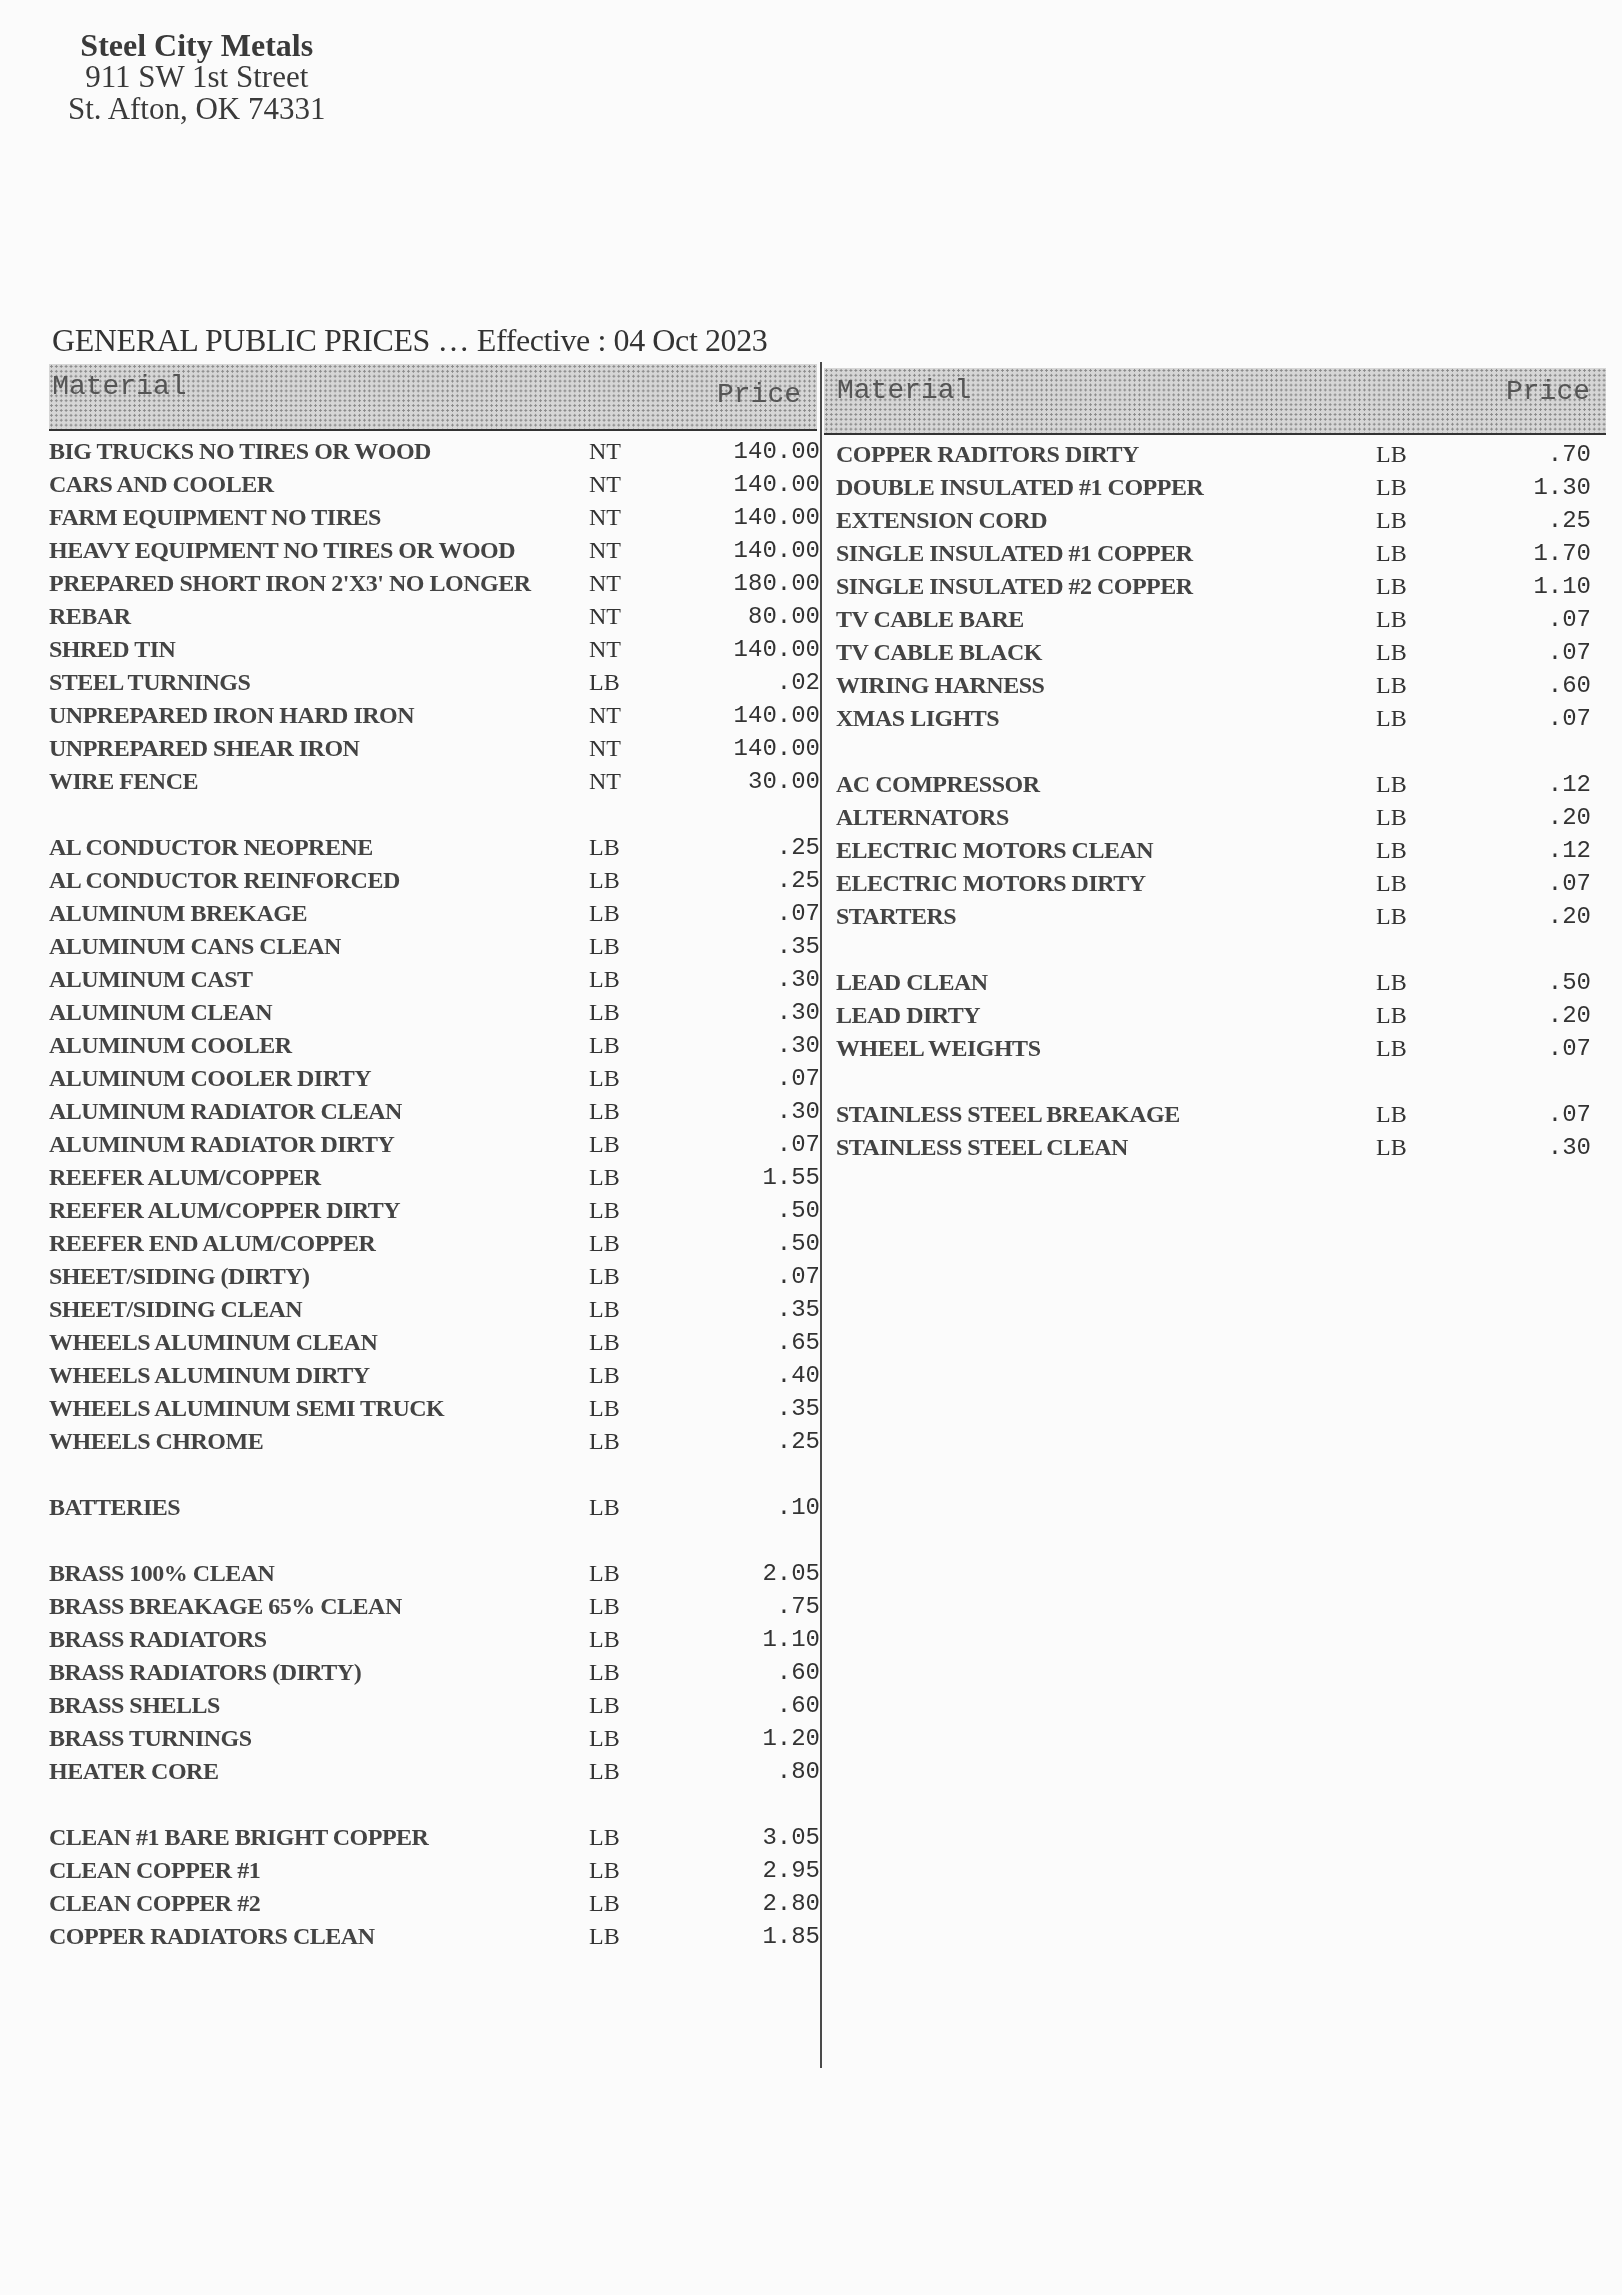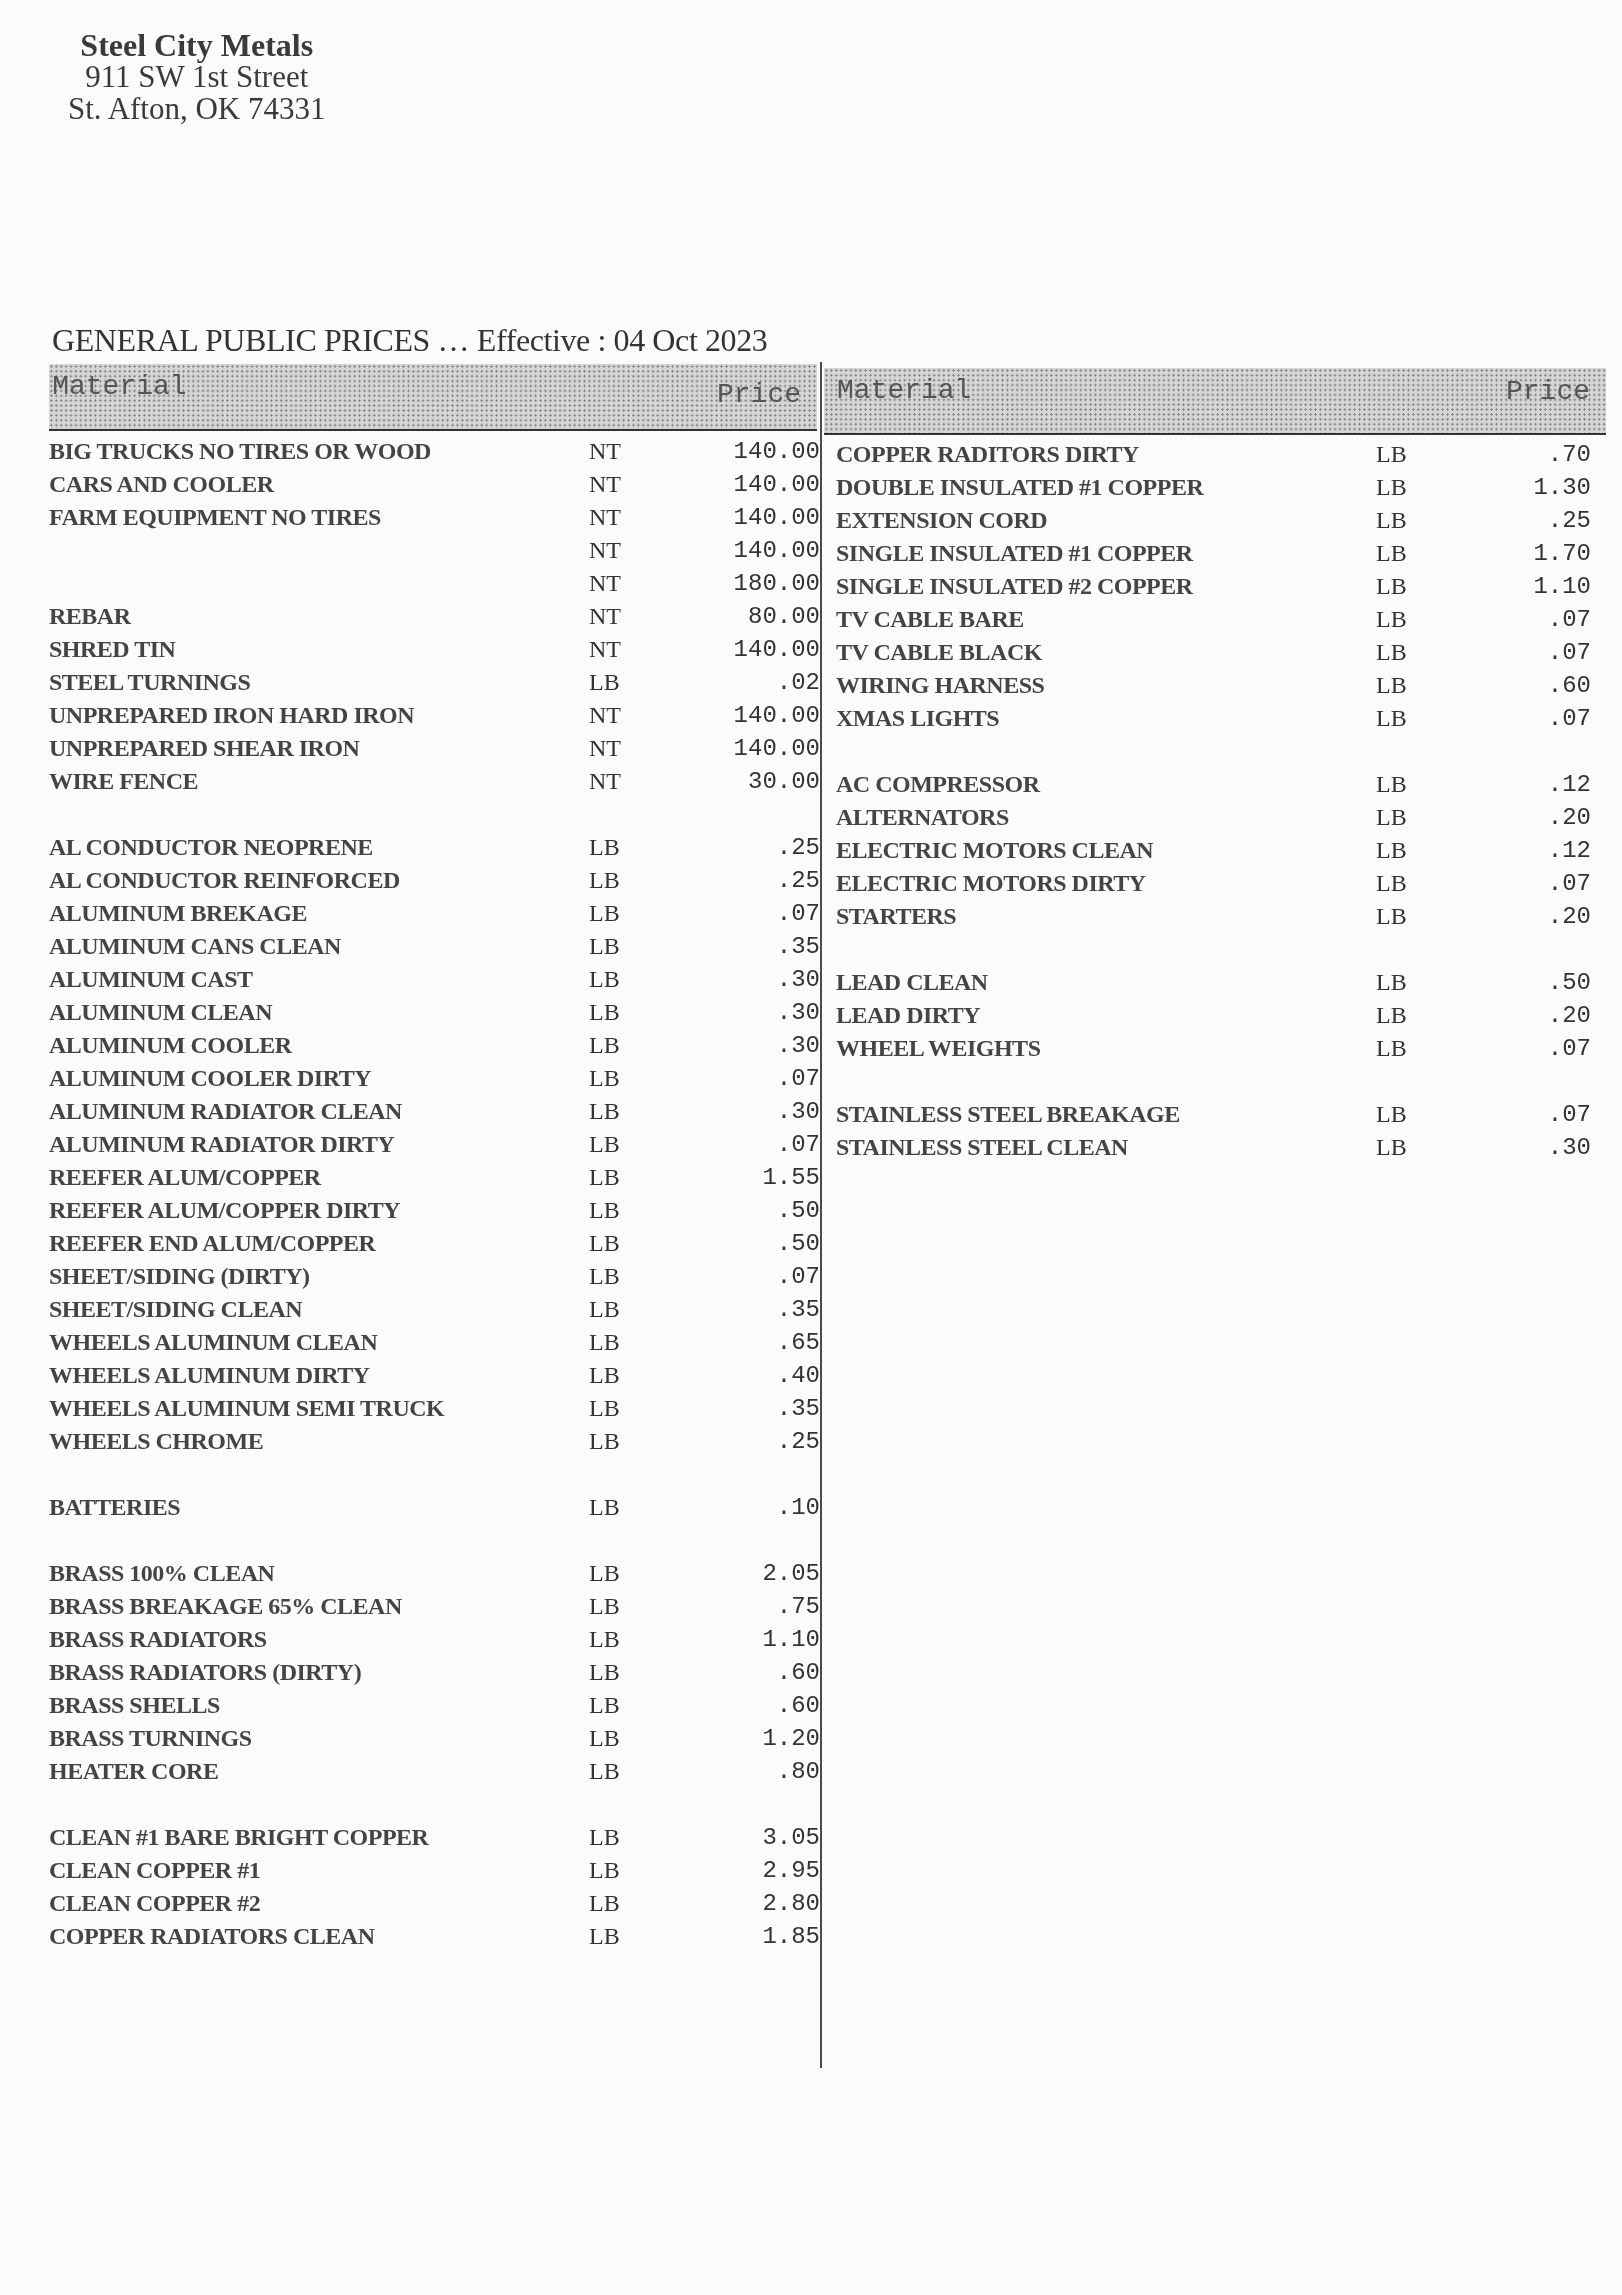--- a/index.html
+++ b/index.html
@@ -77,24 +77,26 @@
       <span class="mat">CARS AND COOLER</span>
       <span class="unit">NT</span>
       <span class="price">140.00</span>
     </div>
     <div class="row">
       <span class="mat">FARM EQUIPMENT NO TIRES</span>
       <span class="unit">NT</span>
       <span class="price">140.00</span>
     </div>
     <div class="row">
-      <span class="unit">NT</span>
-      <span class="price">140.00</span>
-    </div>
-    <div class="row">
+      <span class="mat">HEAVY EQUIPMENT NO TIRES OR WOOD</span>
+      <span class="unit">NT</span>
+      <span class="price">140.00</span>
+    </div>
+    <div class="row">
+      <span class="mat">PREPARED SHORT IRON 2'X3' NO LONGER</span>
       <span class="unit">NT</span>
       <span class="price">180.00</span>
     </div>
     <div class="row">
       <span class="mat">REBAR</span>
       <span class="unit">NT</span>
       <span class="price">80.00</span>
     </div>
     <div class="row">
       <span class="mat">SHRED TIN</span>

